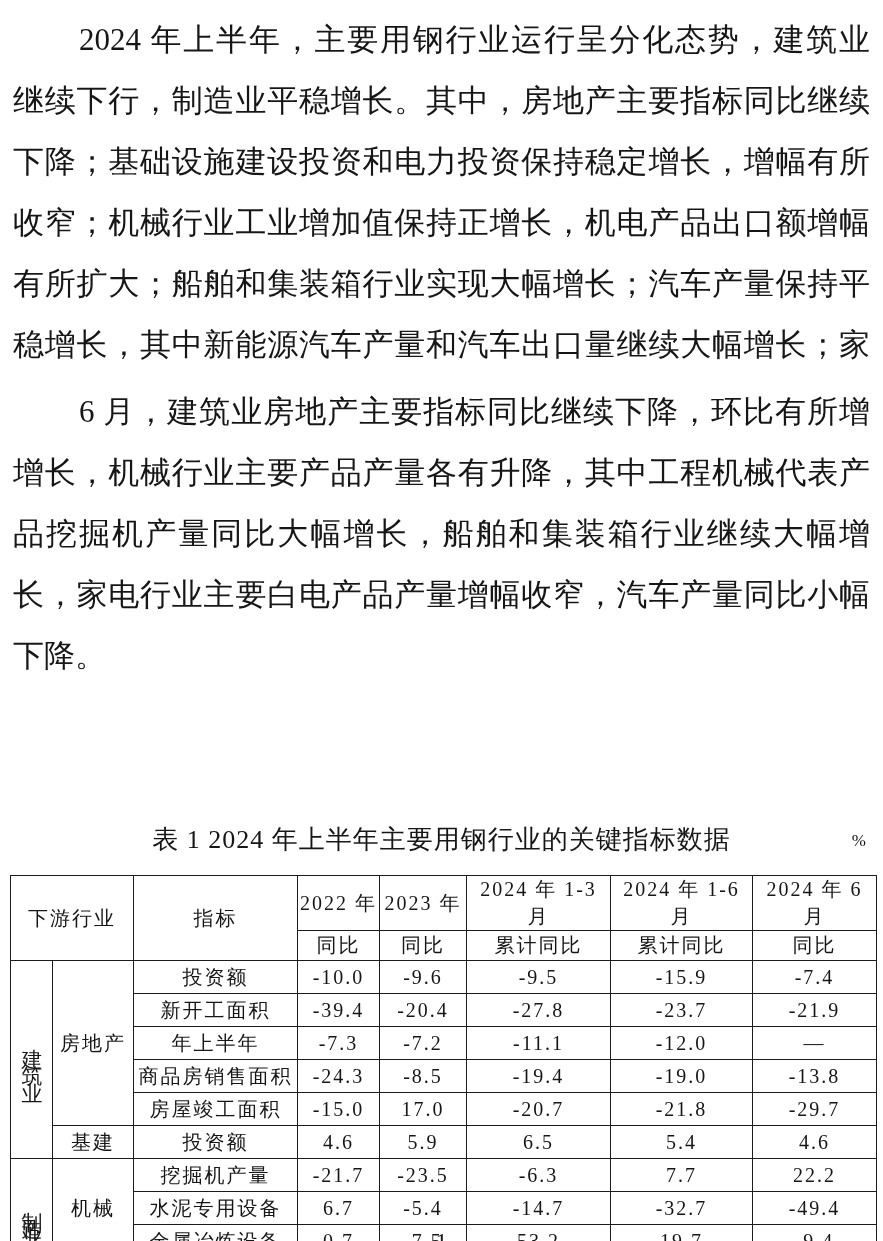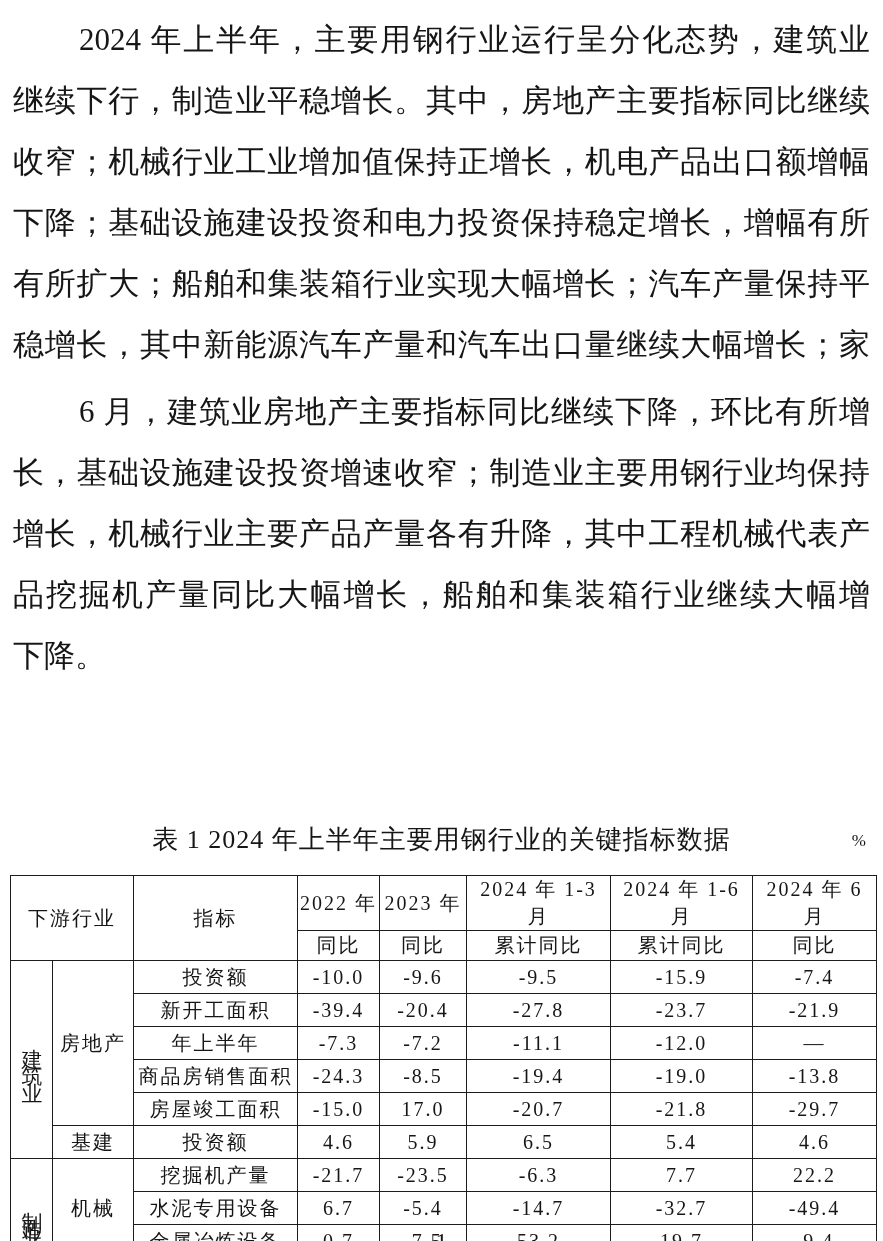--- a/index.html
+++ b/index.html
@@ -97,30 +97,30 @@
 </style>
 </head>
 <body>
 
 <div class="page">
 
   <div class="body-text">
     <div class="para">
       <div class="line indent">2024 年上半年，主要用钢行业运行呈分化态势，建筑业</div>
       <div class="line">继续下行，制造业平稳增长。其中，房地产主要指标同比继续</div>
+      <div class="line">下降；基础设施建设投资和电力投资保持稳定增长，增幅有所</div>
       <div class="line">收窄；机械行业工业增加值保持正增长，机电产品出口额增幅</div>
-      <div class="line">下降；基础设施建设投资和电力投资保持稳定增长，增幅有所</div>
       <div class="line">有所扩大；船舶和集装箱行业实现大幅增长；汽车产量保持平</div>
       <div class="line">稳增长，其中新能源汽车产量和汽车出口量继续大幅增长；家</div>
     </div>
     <div class="para para2">
       <div class="line indent">6 月，建筑业房地产主要指标同比继续下降，环比有所增</div>
-      <div class="line">长，基础设施建设投资增速收窄；制造业主要用钢行业均保持</div>
       <div class="line">增长，机械行业主要产品产量各有升降，其中工程机械代表产</div>
       <div class="line">品挖掘机产量同比大幅增长，船舶和集装箱行业继续大幅增</div>
+      <div class="line">长，家电行业主要白电产品产量增幅收窄，汽车产量同比小幅</div>
       <div class="line last">下降。</div>
     </div>
   </div>
 
   <div class="caption-row">
     <div class="caption">表 1 2024 年上半年主要用钢行业的关键指标数据</div>
     <div class="unit">%</div>
   </div>
 
   <div class="tbl-wrap">

